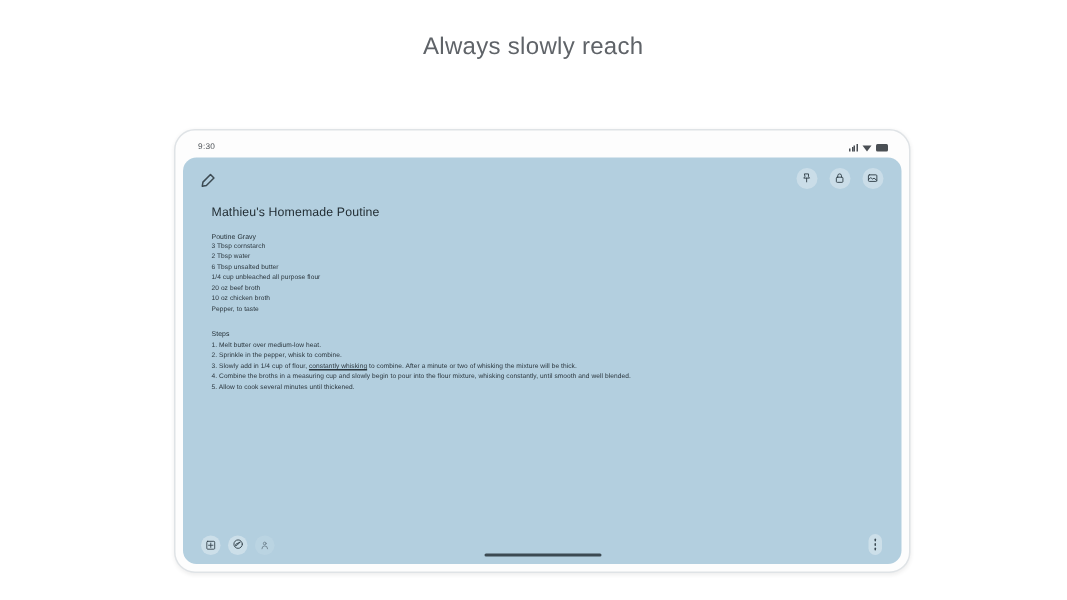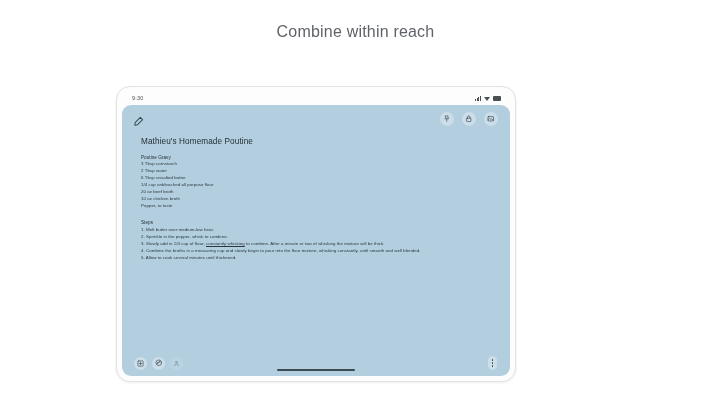--- a/index.html
+++ b/index.html
@@ -26,21 +26,21 @@
     color: #5f6368;
     letter-spacing: 0.2px;
     font-weight: 400;
   }
 
   
   .tablet {
     position: absolute;
     left: 116px;
     top: 86px;
-    width: 400px;
+    width: 491px;
     height: 296px;
     background: #fdfdfd;
     border: 1px solid #dfe3e6;
     border-radius: 14px;
     box-shadow: 0 1px 3px rgba(0,0,0,0.07);
     box-sizing: border-box;
     padding: 5px;
     display: flex;
     flex-direction: column;
   }
@@ -217,21 +217,21 @@
     transform: translateX(-50%);
     width: 78px;
     height: 2px;
     border-radius: 2px;
     background: #3c4a52;
   }
 </style>
 </head>
 <body>
 
-<div class="headline">Combine within reach</div>
+<div class="headline">Always slowly reach</div>
 
 <div class="tablet">
 
   <div class="statusbar">
     <div class="status-time">9:30</div>
     <div class="status-icons">
       <span class="icon-signal">
           <i></i>
           <i></i>
           <i></i>

